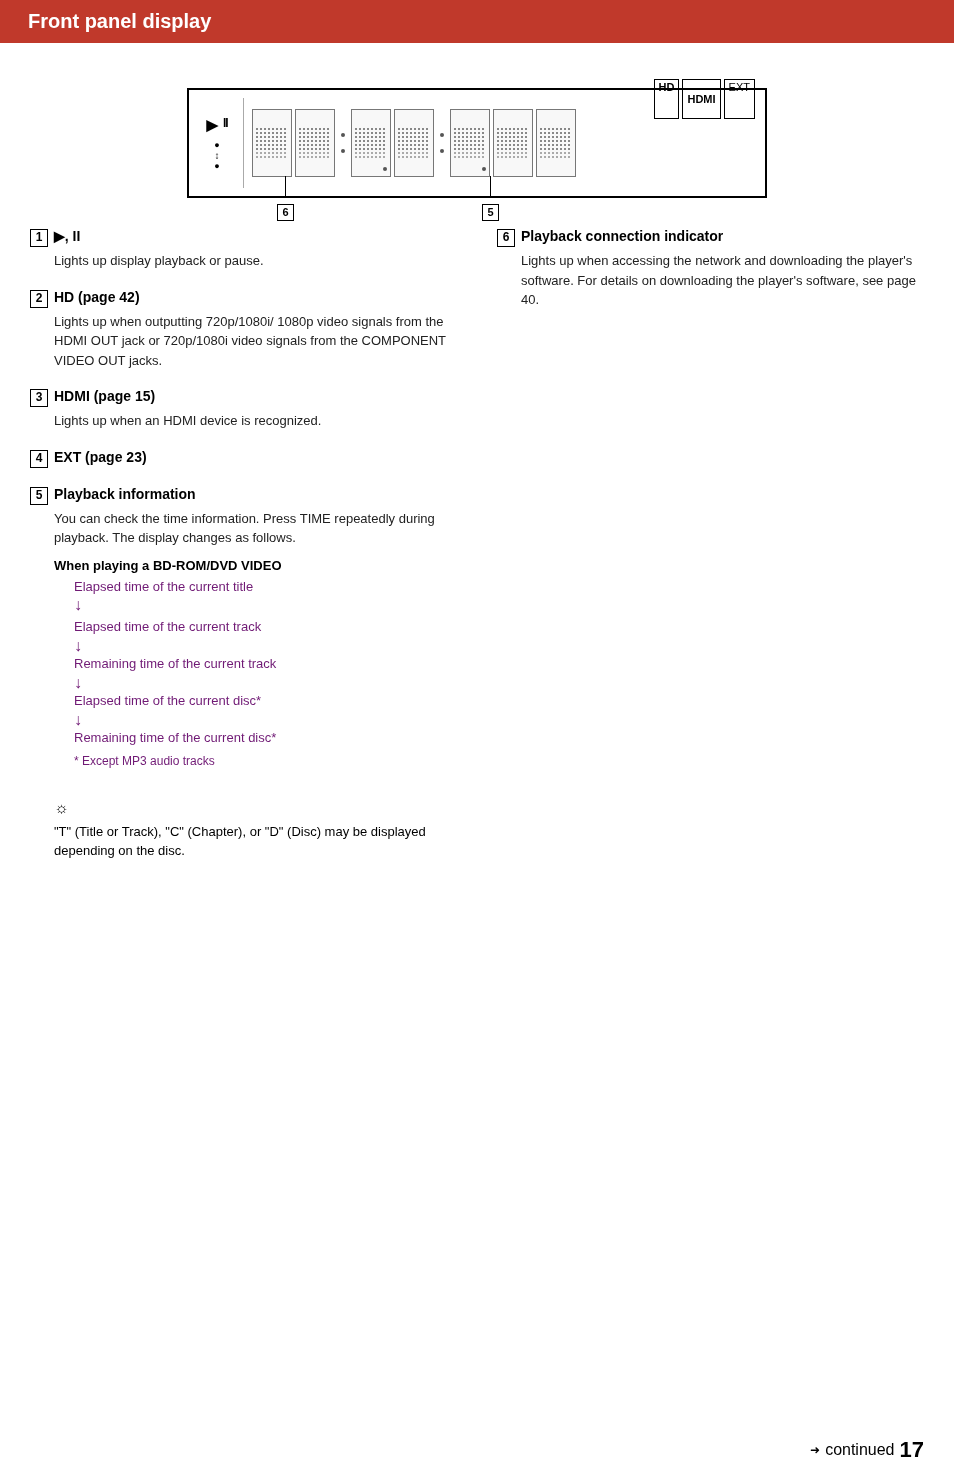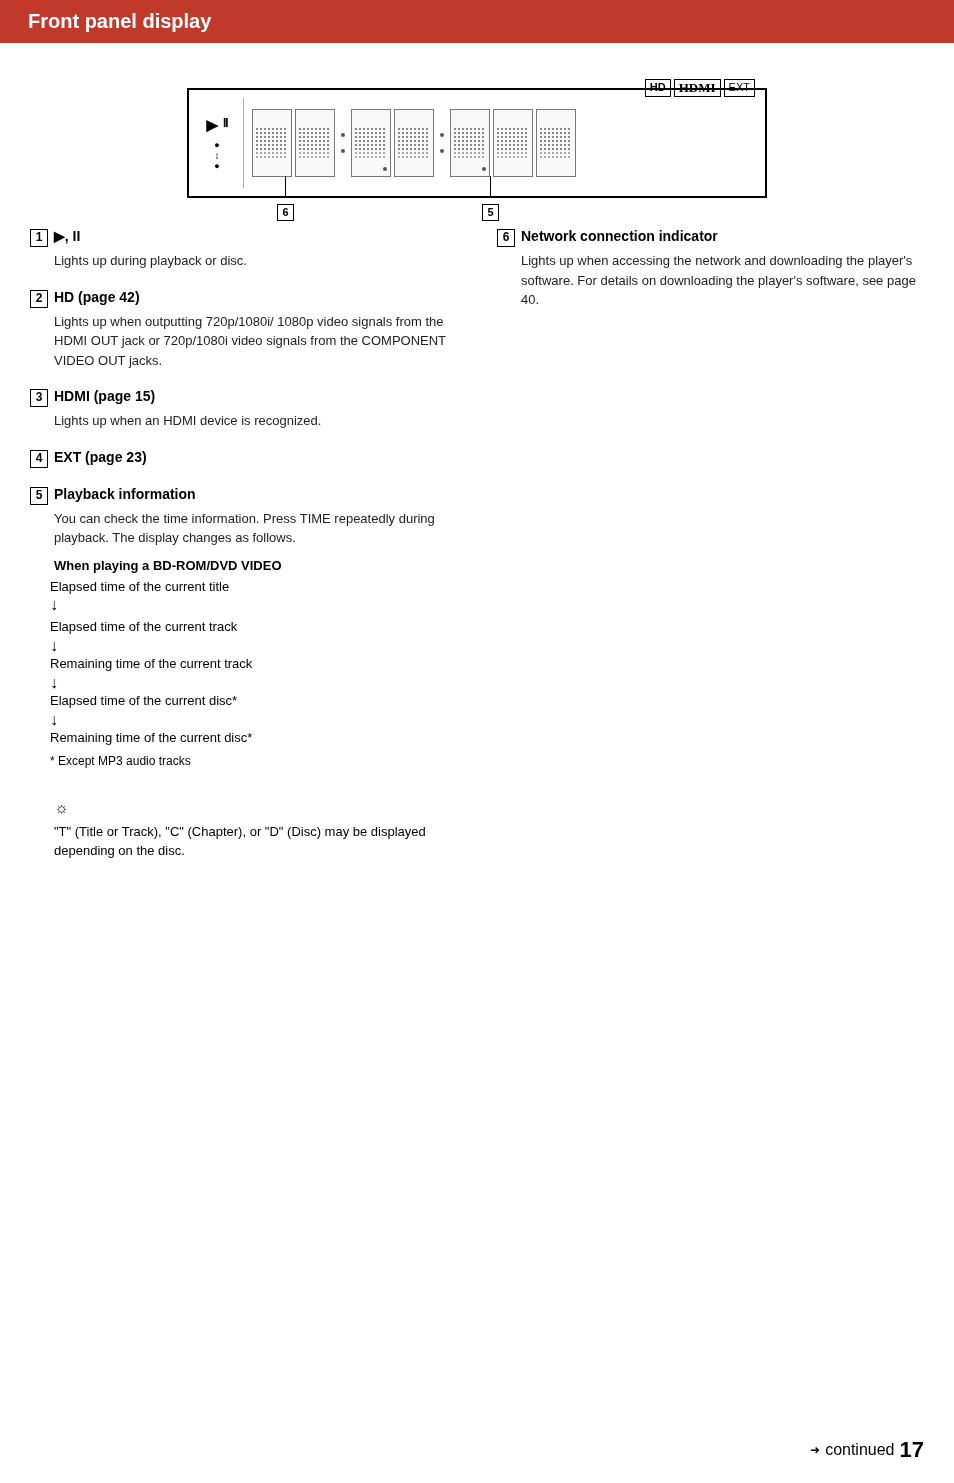--- a/index.html
+++ b/index.html
@@ -95,22 +95,22 @@
     .sub-section-title {
       font-size: 13px;
       font-weight: bold;
       margin-left: 24px;
       margin-top: 6px;
     }
 
     .sub-section-body {
       font-size: 13px;
       line-height: 1.6;
-      margin-left: 20px;
-      color: #000000;
+      margin-left: 44px;
+      color: #701a75;
     }
 
     .note-section {
       margin-top: 20px;
       margin-left: 24px;
       font-size: 13px;
       line-height: 1.5;
     }
 
     .note-icon {
@@ -210,21 +210,21 @@
             <span style="font-size: 10px;">↕</span>
             <span>●</span>
           </div>
         </div>
       </div>
 
       <div style="display: flex; gap: 3px; align-items: center; flex: 1; margin-left: 4px; position: relative;">
 
         <div style="position: absolute; top: -30px; right: 0; display: flex; gap: 3px;">
           <div class="indicator-badge" style="border: 1.5px solid #000; font-size: 11px; font-weight: bold; padding: 1px 4px;">HD</div>
-          <div class="indicator-badge" style="border: 1.5px solid #000; font-size: 13px; font-weight: bold; padding: 0 4px; font-family: Liberation Serif, serif;">HDMI</div>
+          <div class="indicator-badge" style="border: 1.5px solid #000; font-size: 11px; font-weight: bold; padding: 13px 4px;">HDMI</div>
           <div class="indicator-badge" style="border: 1.5px solid #000; font-size: 11px; font-weight: normal; padding: 1px 4px;">EXT</div>
         </div>
 
         <div style="width: 40px; height: 68px; border: 1px solid #777; background: #f8f8f8; display: flex; flex-direction: column; justify-content: center; gap: 2px; padding: 4px 3px;">
           <div style="height: 2px; background: repeating-linear-gradient(90deg, #888 0, #888 2px, transparent 2px, transparent 4px); width: 100%;"></div>
           <div style="height: 2px; background: repeating-linear-gradient(90deg, #888 0, #888 2px, transparent 2px, transparent 4px); width: 100%;"></div>
           <div style="height: 2px; background: repeating-linear-gradient(90deg, #888 0, #888 2px, transparent 2px, transparent 4px); width: 100%;"></div>
           <div style="height: 2px; background: repeating-linear-gradient(90deg, #888 0, #888 2px, transparent 2px, transparent 4px); width: 100%;"></div>
           <div style="height: 2px; background: repeating-linear-gradient(90deg, #888 0, #888 2px, transparent 2px, transparent 4px); width: 100%;"></div>
           <div style="height: 2px; background: repeating-linear-gradient(90deg, #888 0, #888 2px, transparent 2px, transparent 4px); width: 100%;"></div>
@@ -323,21 +323,21 @@
 
   <div class="items-grid">
 
     <div class="left-col">
 
       <div class="item-block">
         <div class="item-header">
           <span class="item-number">1</span>
           <span class="item-title">▶, II</span>
         </div>
-        <div class="item-body">Lights up during playback or disc.</div>
+        <div class="item-body">Lights up display playback or pause.</div>
       </div>
 
       <div class="item-block">
         <div class="item-header">
           <span class="item-number">2</span>
           <span class="item-title">HD (page 42)</span>
         </div>
         <div class="item-body">Lights up when outputting 720p/1080i/ 1080p video signals from the HDMI OUT jack or 720p/1080i video signals from the COMPONENT VIDEO OUT jacks.</div>
       </div>
 
@@ -386,21 +386,21 @@
         </div>
       </div>
 
     </div>
 
     <div class="right-col">
 
       <div class="item-block">
         <div class="item-header">
           <span class="item-number">6</span>
-          <span class="item-title">Network connection indicator</span>
+          <span class="item-title">Playback connection indicator</span>
         </div>
         <div class="item-body">Lights up when accessing the network and downloading the player's software. For details on downloading the player's software, see page 40.</div>
       </div>
 
     </div>
 
   </div>
 
 </div>
 

